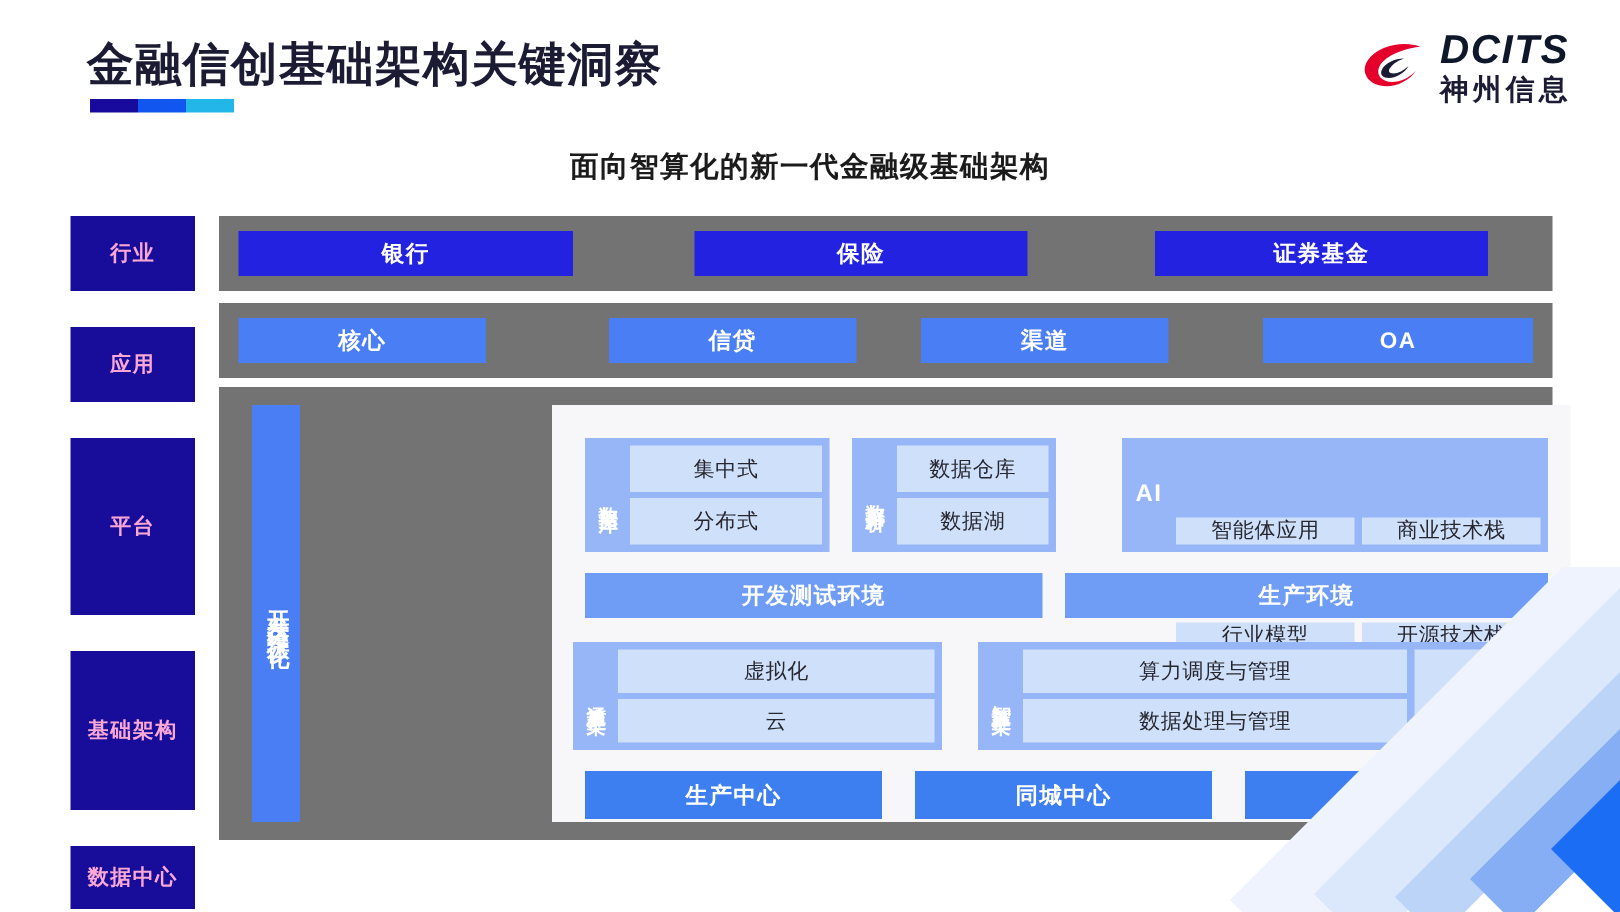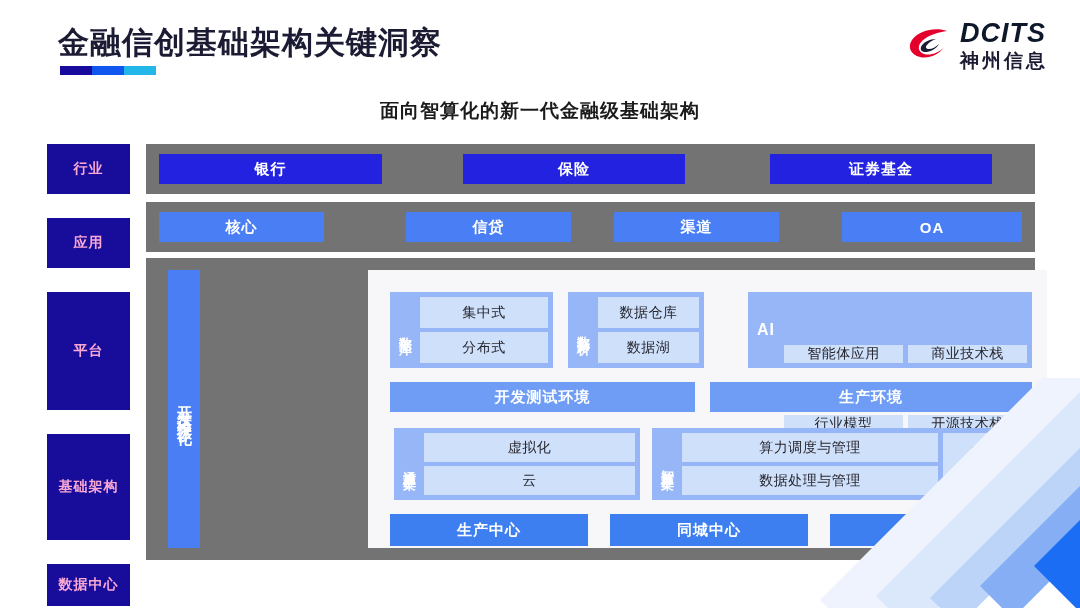--- a/index.html
+++ b/index.html
@@ -156,21 +156,21 @@
         <div class="group-row">
           <div class="tile">行业模型</div>
           <div class="tile">开源技术栈</div>
         </div>
       </div>
     </div>
 
     <div class="bar" style="left:22px;top:112px;width:305px;height:30px;">开发测试环境</div>
     <div class="bar" style="left:342px;top:112px;width:322px;height:30px;">生产环境</div>
 
-    <div class="group" style="left:26px;top:158px;width:246px;height:72px;">
+    <div class="group" style="left:14px;top:158px;width:246px;height:72px;">
       <div class="group-cap">通算框架</div>
       <div class="group-body">
         <div class="tile">虚拟化</div>
         <div class="tile">云</div>
       </div>
     </div>
 
     <div class="group" style="left:284px;top:158px;width:380px;height:72px;">
       <div class="group-cap">智算框架</div>
       <div class="group-body">

